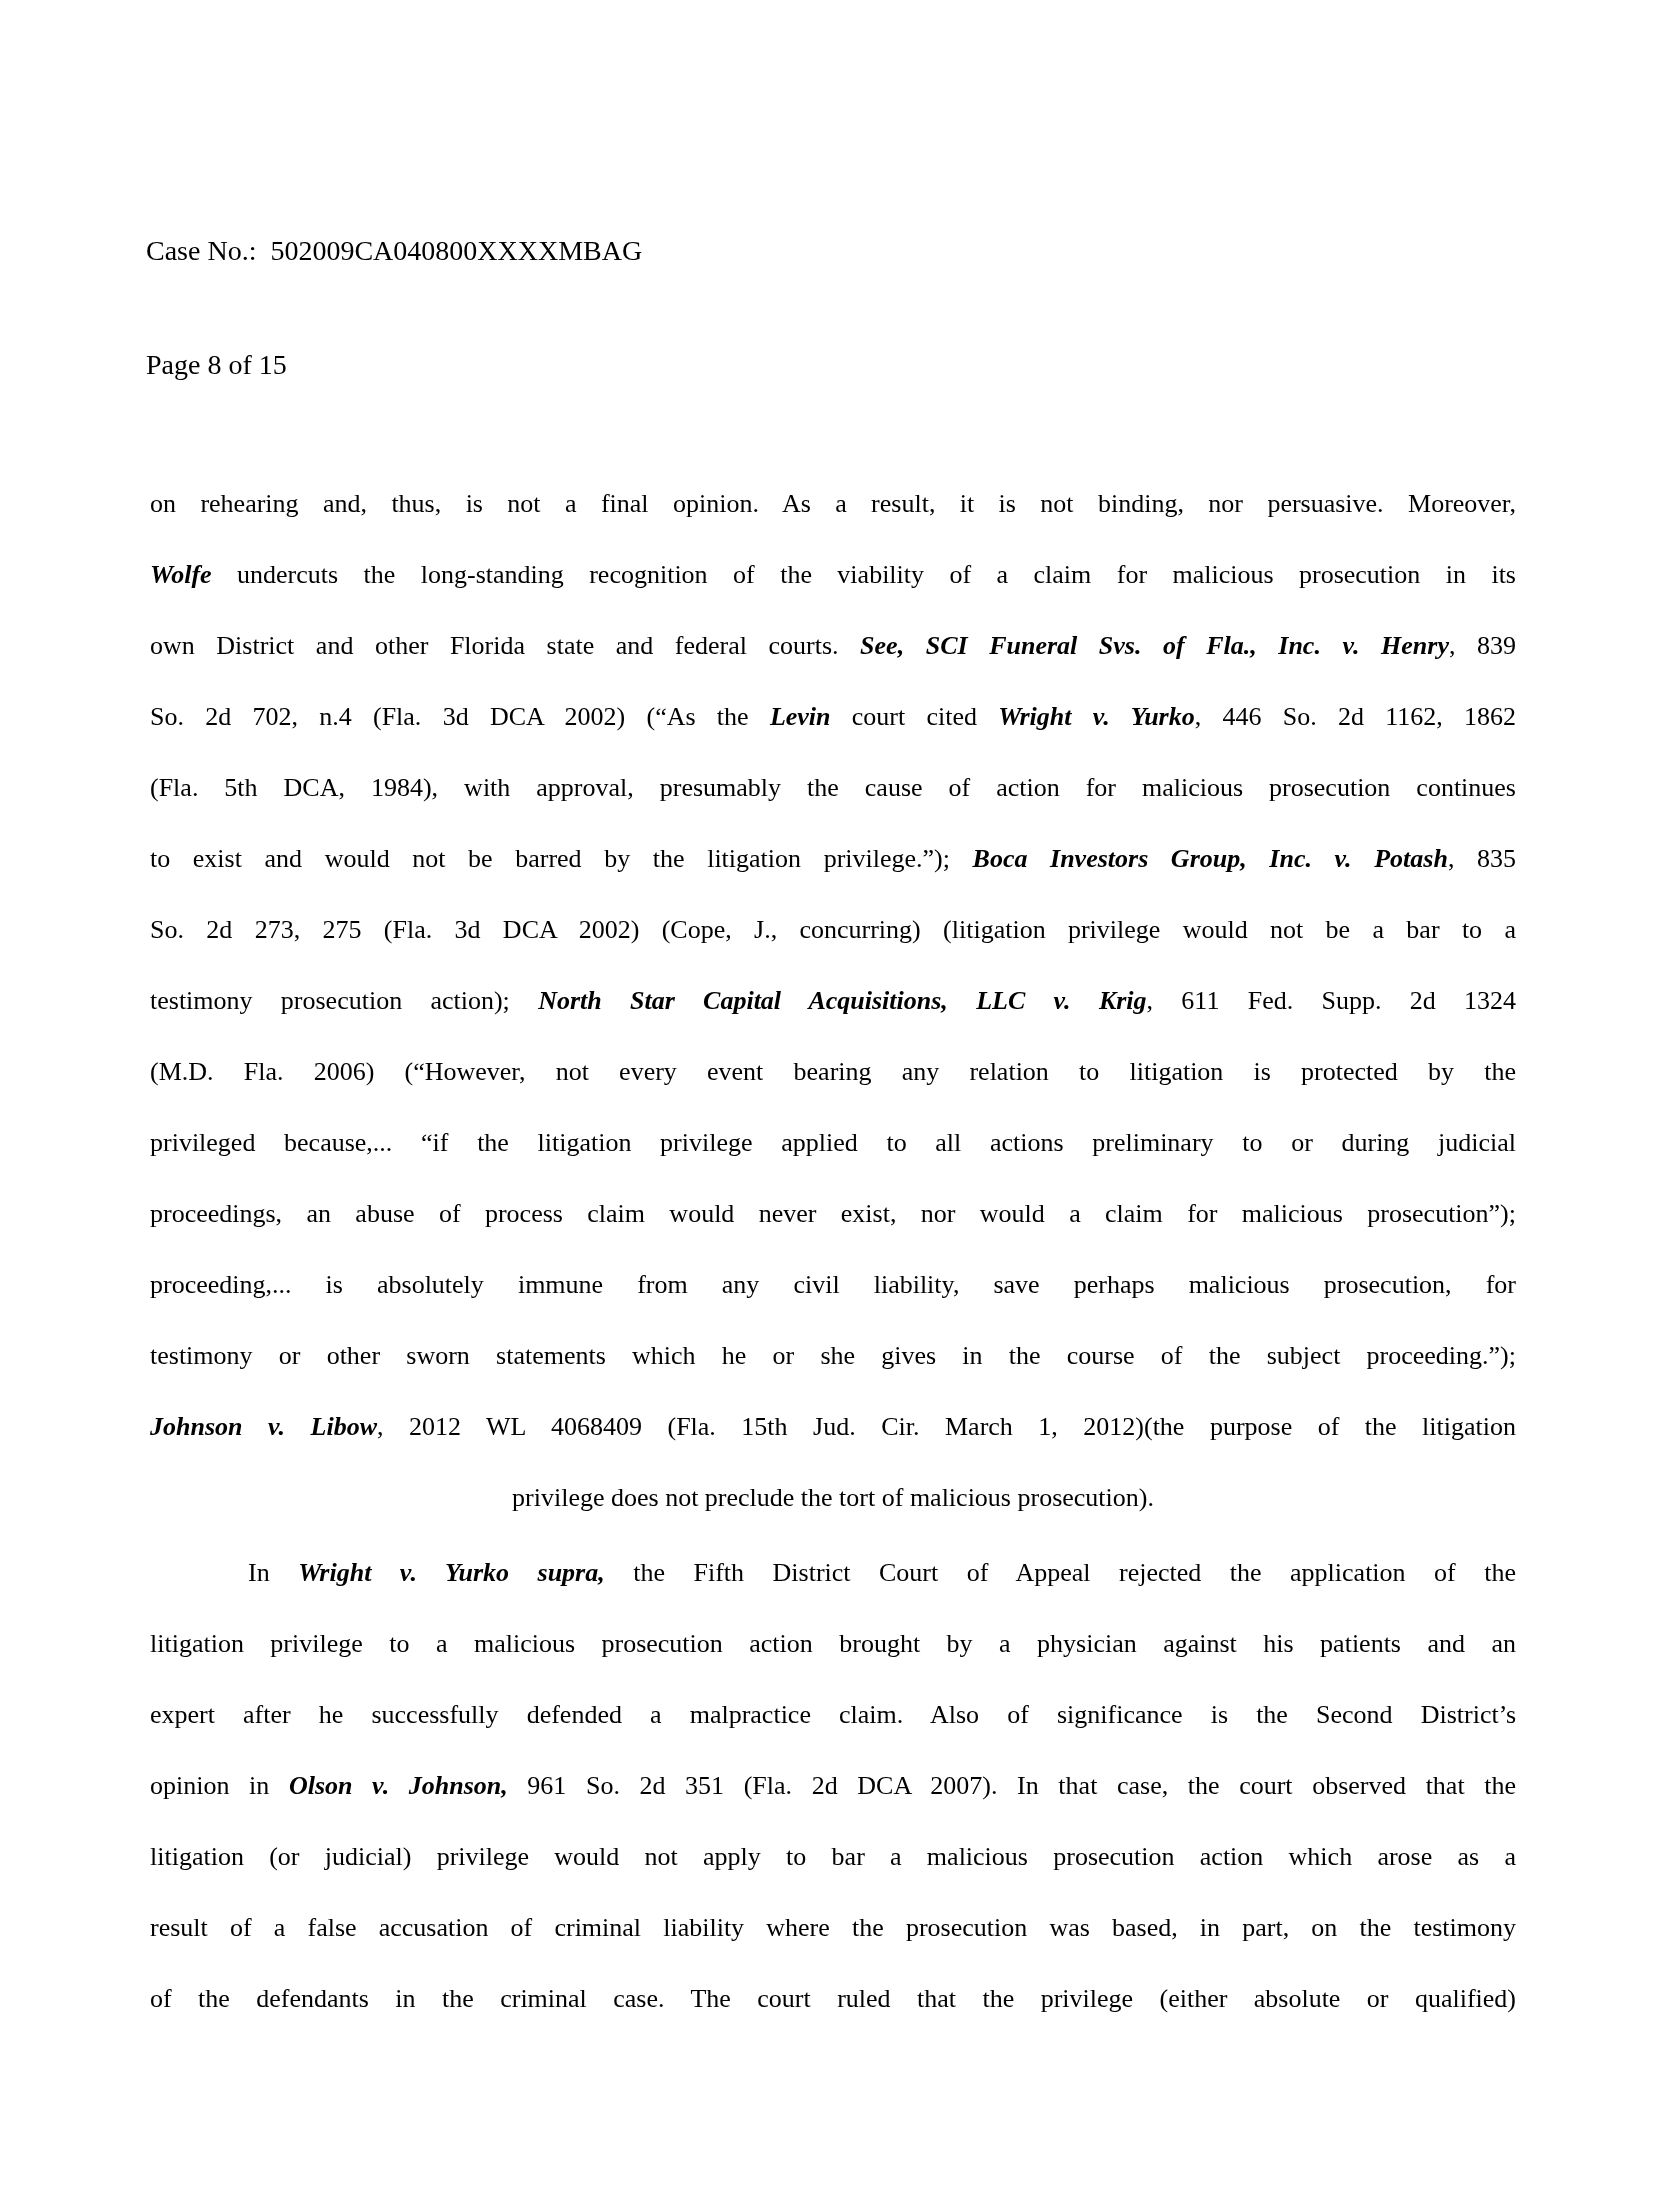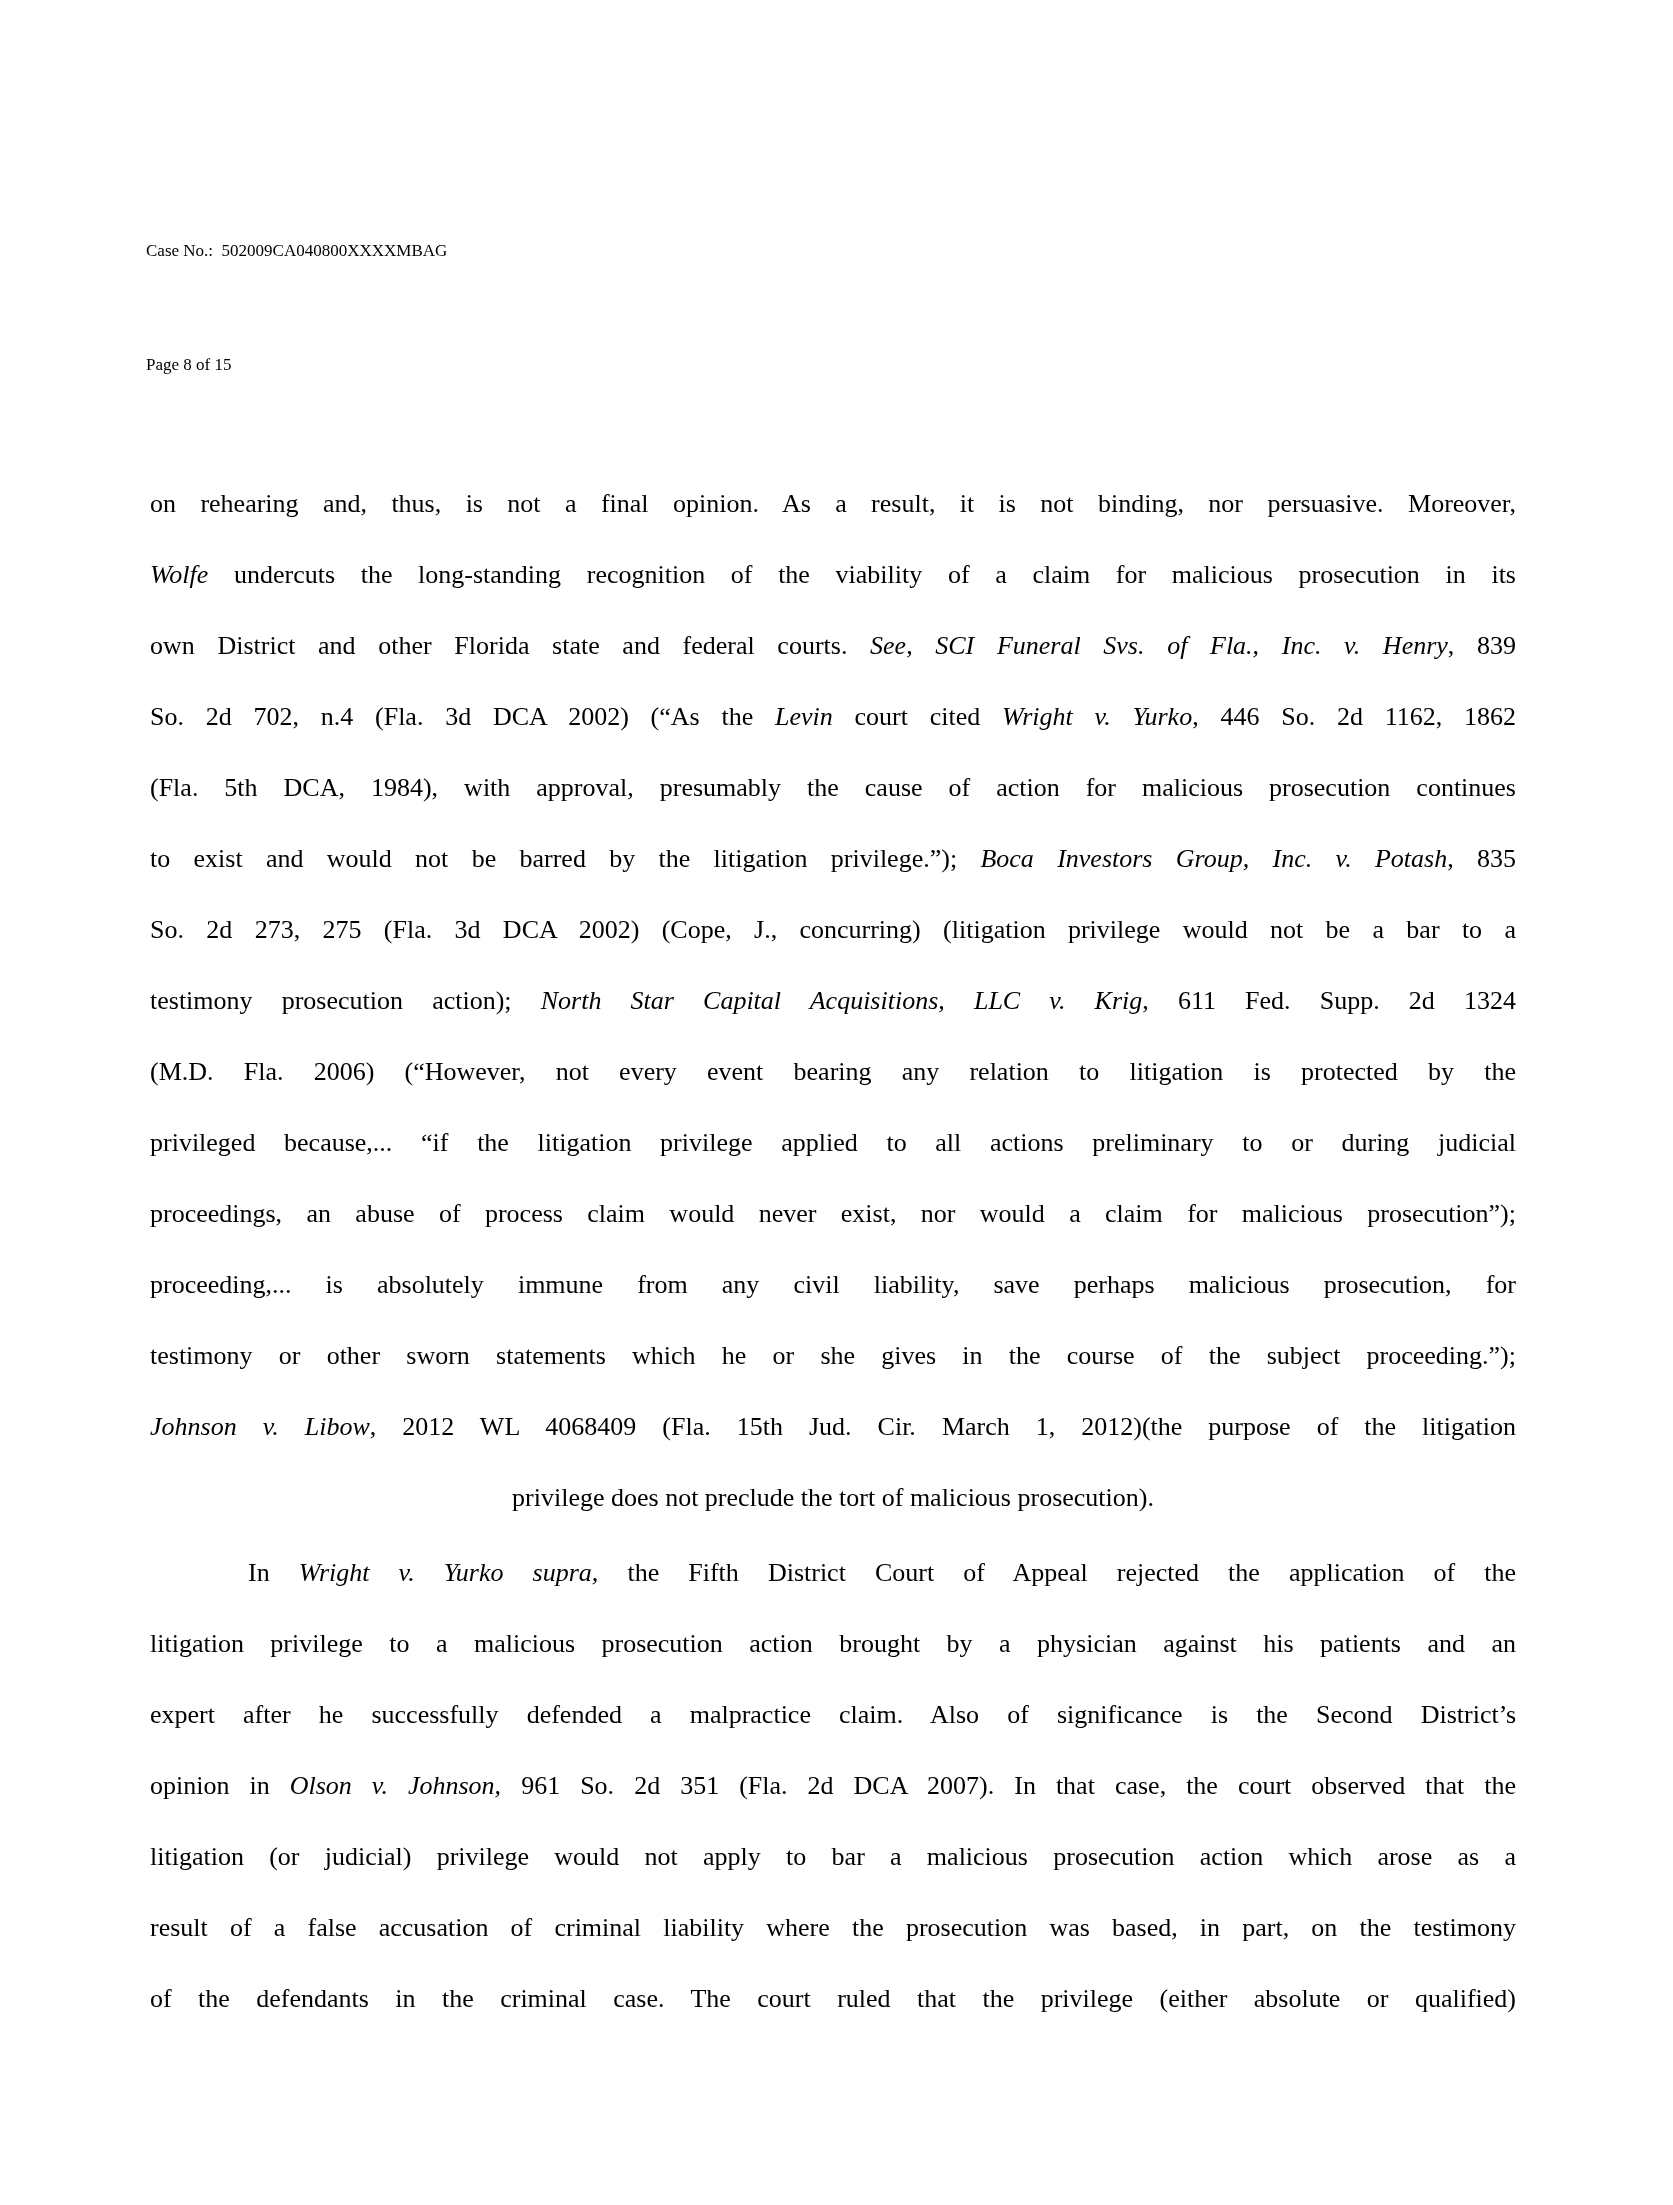--- a/index.html
+++ b/index.html
@@ -12,21 +12,21 @@
     width: 1674px;
     height: 2205px;
     background: #ffffff;
     color: #000000;
     box-sizing: border-box;
     padding: 156px 154px 0 146px;
     font-family: "Liberation Serif", "DejaVu Serif", serif;
     overflow: hidden;
   }
   .header {
-    font-size: 17px;
+    font-size: 28px;
     line-height: 38px;
     white-space: pre-wrap;
     margin-bottom: 8.3px;
   }
   .doc-body {
     font-size: 26px;
     line-height: 71px;
   }
   .paragraph {
     margin: 4px;
@@ -37,20 +37,21 @@
   }
   .line.just {
     text-align: justify;
     text-align-last: justify;
   }
   .line.indent {
     text-indent: 98px;
   }
   .italic {
     font-style: italic;
+    font-weight: bold;
   }
 </style>
 </head>
 <body>
 
 <div class="page">
   <div class="header">
     <div class="hline">Case No.:  502009CA040800XXXXMBAG</div>
     <div class="hline">Page 8 of 15</div>
   </div>

